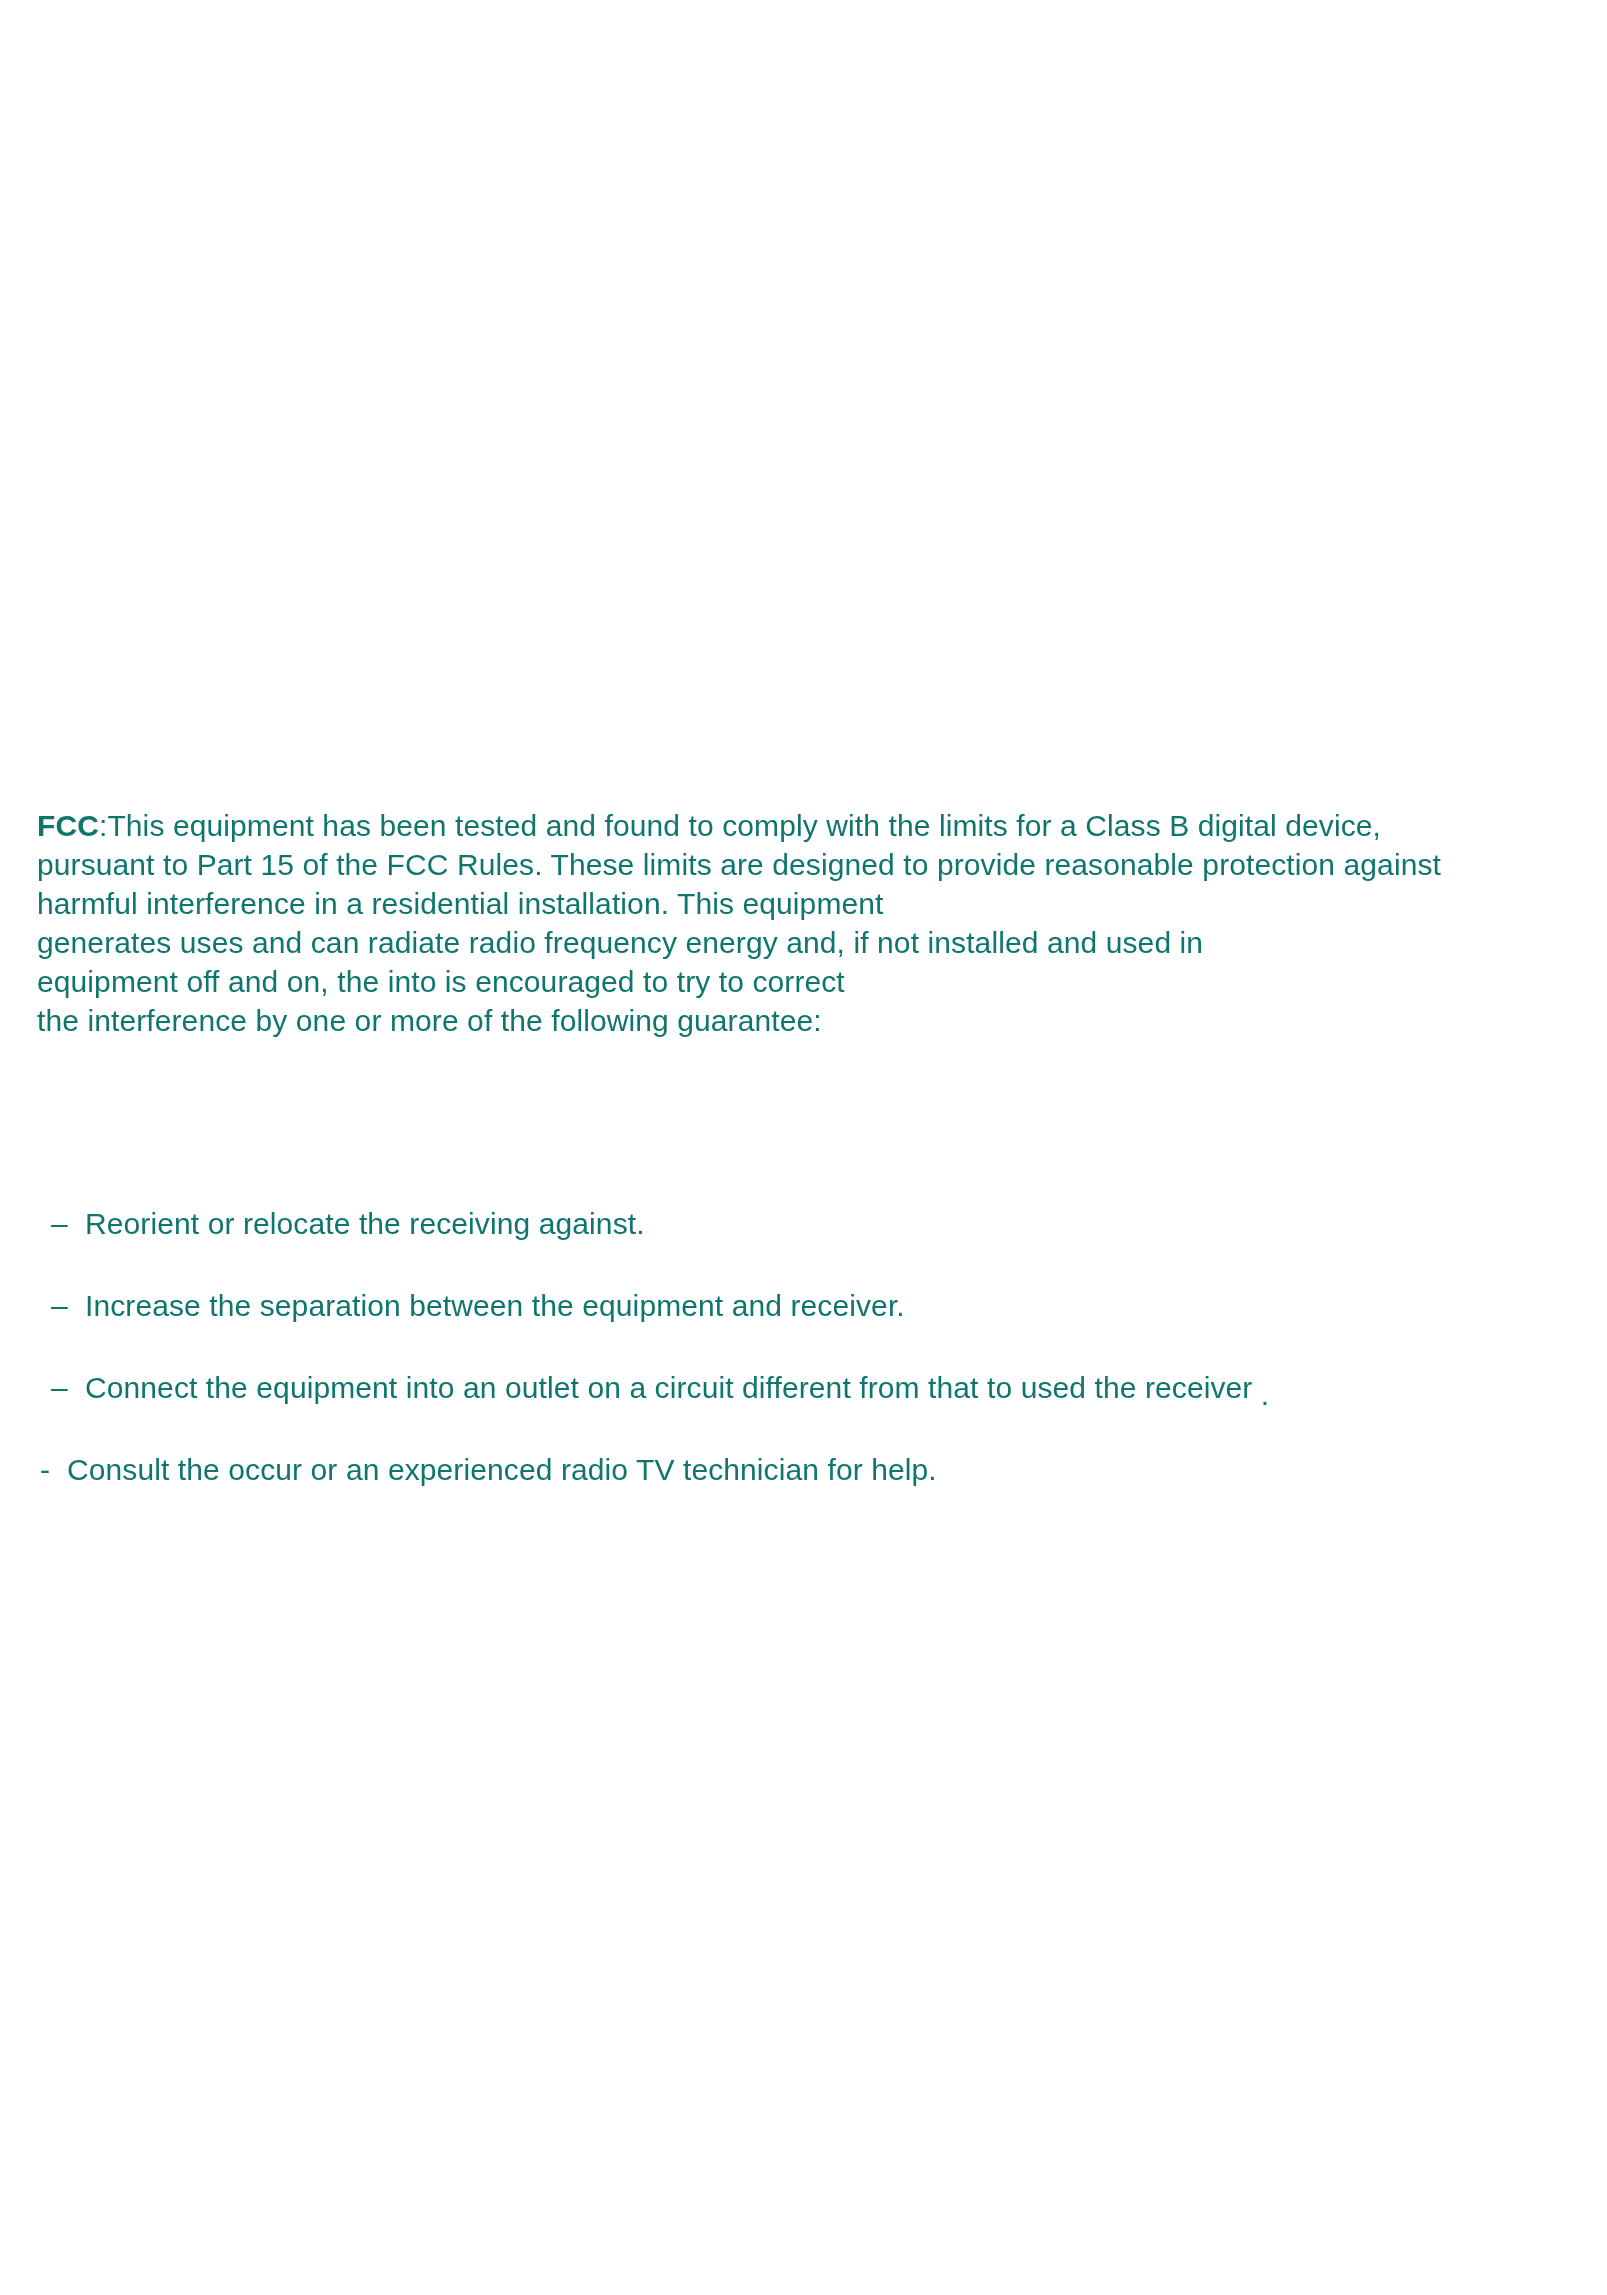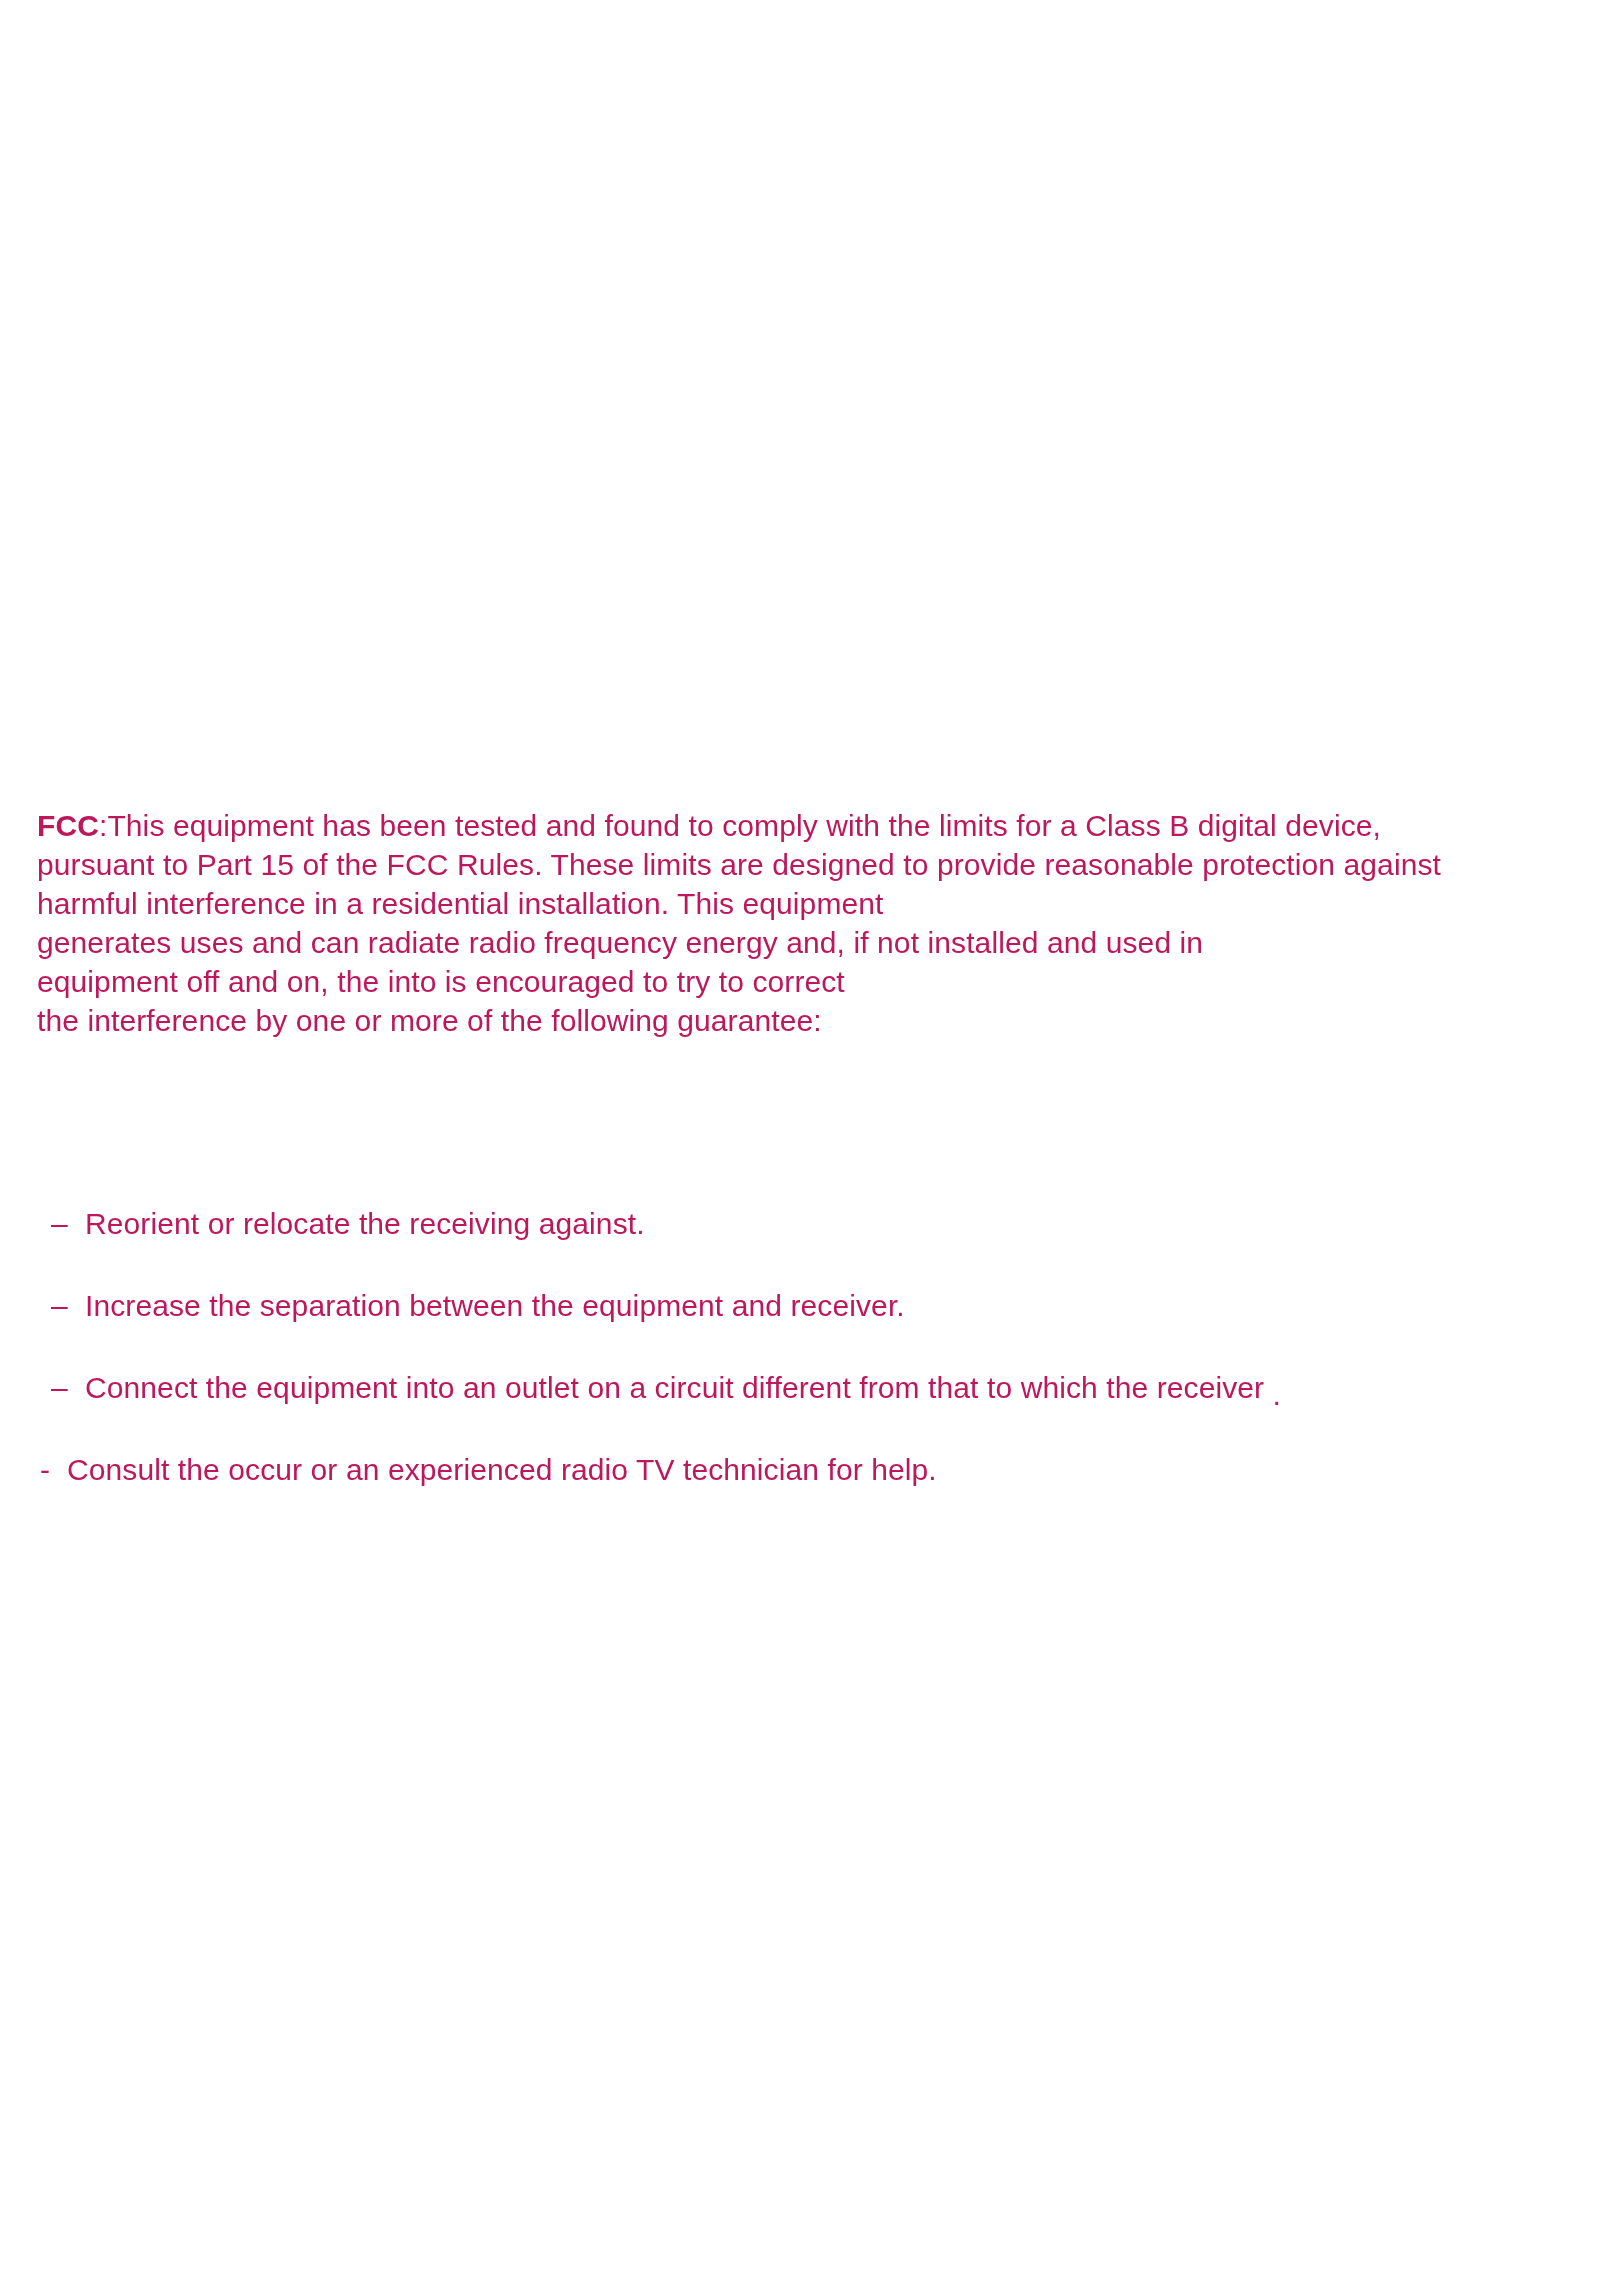--- a/index.html
+++ b/index.html
@@ -6,21 +6,21 @@
     margin: 0;
     padding: 0;
     background: #ffffff;
   }
   .page {
     position: relative;
     width: 1607px;
     height: 2296px;
     background: #ffffff;
     font-family: "Liberation Sans", "DejaVu Sans", sans-serif;
-    color: #be185d;
+    color: #0f766e;
     overflow: hidden;
   }
   .notice {
     position: absolute;
     left: 37px;
     top: 806px;
     font-size: 30px;
     line-height: 39px;
     letter-spacing: 0.1px;
   }
@@ -92,21 +92,21 @@
       <span class="text">Reorient or relocate the receiving against.</span>
     </div>
 
     <div class="measure-item indented">
       <span class="dash">–</span>
       <span class="text">Increase the separation between the equipment and receiver.</span>
     </div>
 
     <div class="measure-item indented">
       <span class="dash">–</span>
-      <span class="text">Connect the equipment into an outlet on a circuit different from that to which the receiver</span>
+      <span class="text">Connect the equipment into an outlet on a circuit different from that to used the receiver</span>
       <span class="low-period">.</span>
     </div>
 
     <div class="measure-item flush">
       <span class="dash">-</span>
       <span class="text">Consult the occur or an experienced radio TV technician for help.</span>
     </div>
 
   </div>
 

